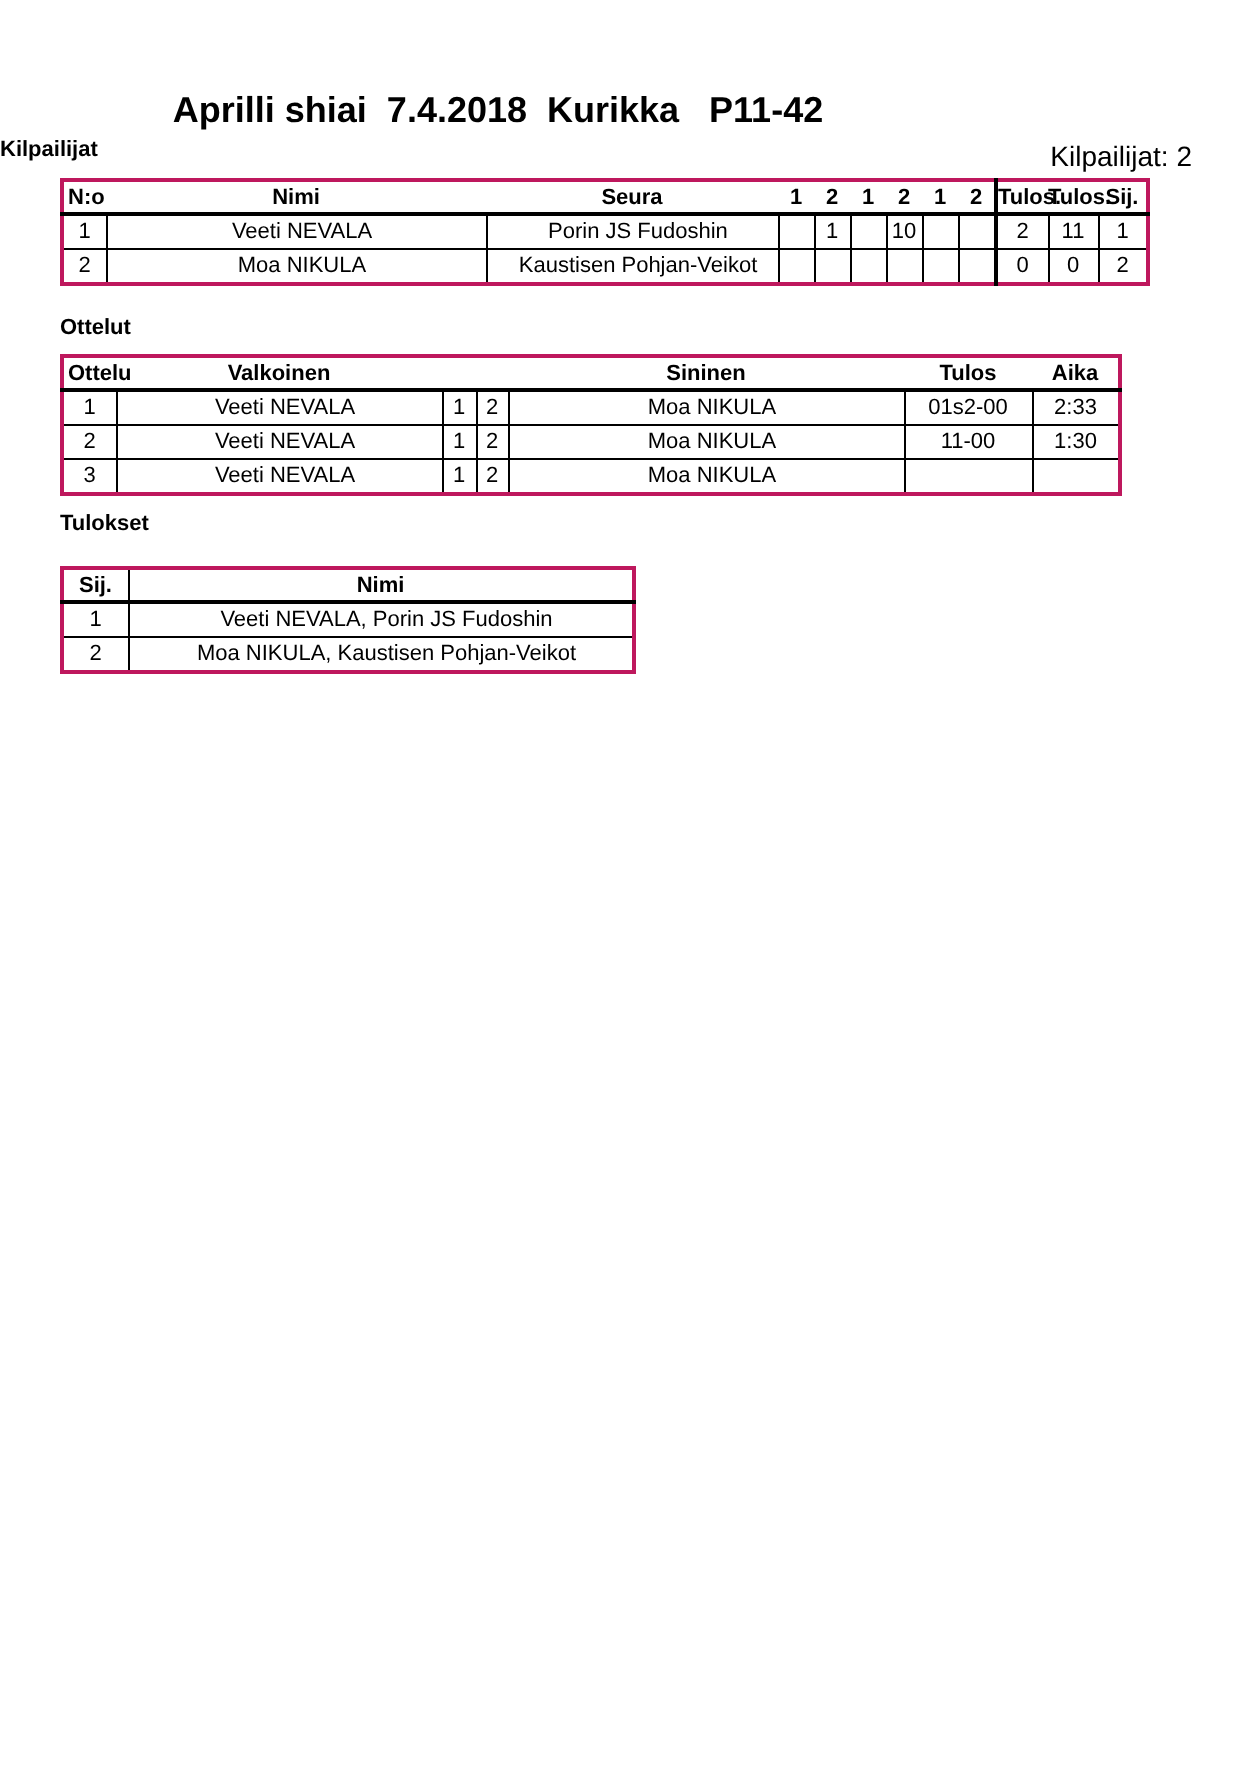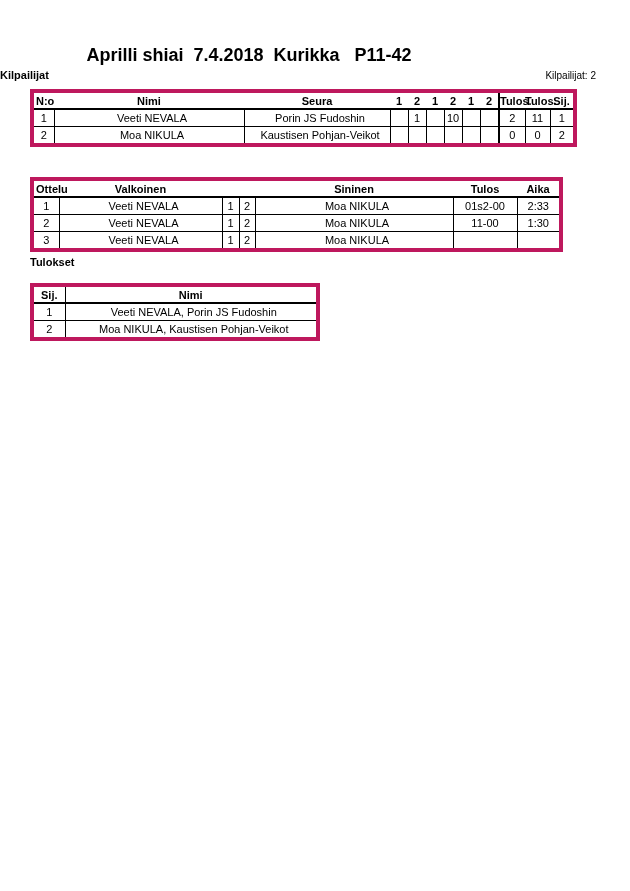--- a/index.html
+++ b/index.html
@@ -28,33 +28,33 @@
     position: absolute;
     font-size: 11px;
     font-weight: 700;
     text-align: left;
     white-space: nowrap;
   }
   #lbl-kilpailijat { top: 69px; left: 0; width: 529px; }
   #lbl-count {
     position: absolute;
     top: 70px; right: 34px;
-    font-size: 10px;
+    font-size: 14px;
     font-weight: 400;
     white-space: nowrap;
   }
   #lbl-ottelut  { top: 158px; left: 30px; width: 529px; }
   #lbl-tulokset { top: 256px; left: 30px; width: 286px; }
 
   table.tbl {
     position: absolute;
     border-collapse: collapse;
     table-layout: fixed;
     font-size: 11px;
-    border: 4px solid #be185d;
+    border: 2px solid #be185d;
   }
   #t1 { left: 30px; top: 89px;  width: 543px; }
   #t2 { left: 30px; top: 177px; width: 529px; }
   #t3 { left: 30px; top: 283px; width: 286px; }
 
   .tbl th {
     font-weight: 700;
     border-bottom: 2px solid #000;
     height: 15px;
     padding: 0;
@@ -143,20 +143,21 @@
         <td></td>
         <td></td>
         <td></td>
         <td class="bl2">0</td>
         <td>0</td>
         <td>2</td>
       </tr>
     </tbody>
   </table>
 
+  <div class="sec" id="lbl-ottelut">Ottelut</div>
 
   <table class="tbl" id="t2">
     <colgroup>
       <col style="width:27px">
         <col style="width:163px">
         <col style="width:17px">
       <col style="width:16px">
         <col style="width:198px">
         <col style="width:64px">
       <col style="width:44px">

